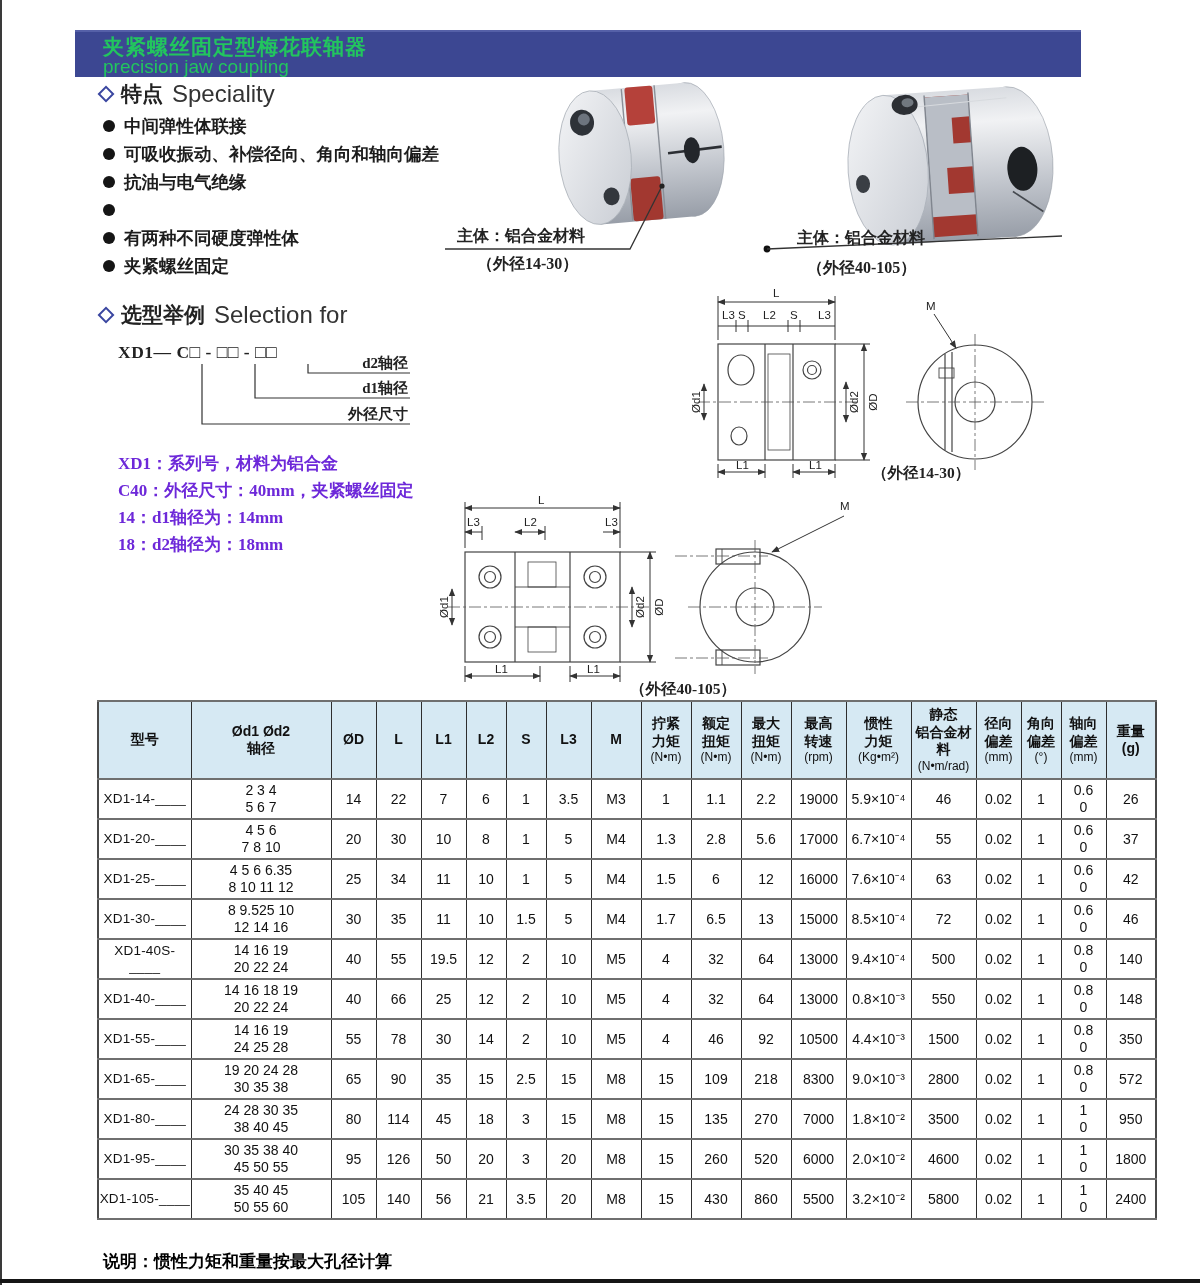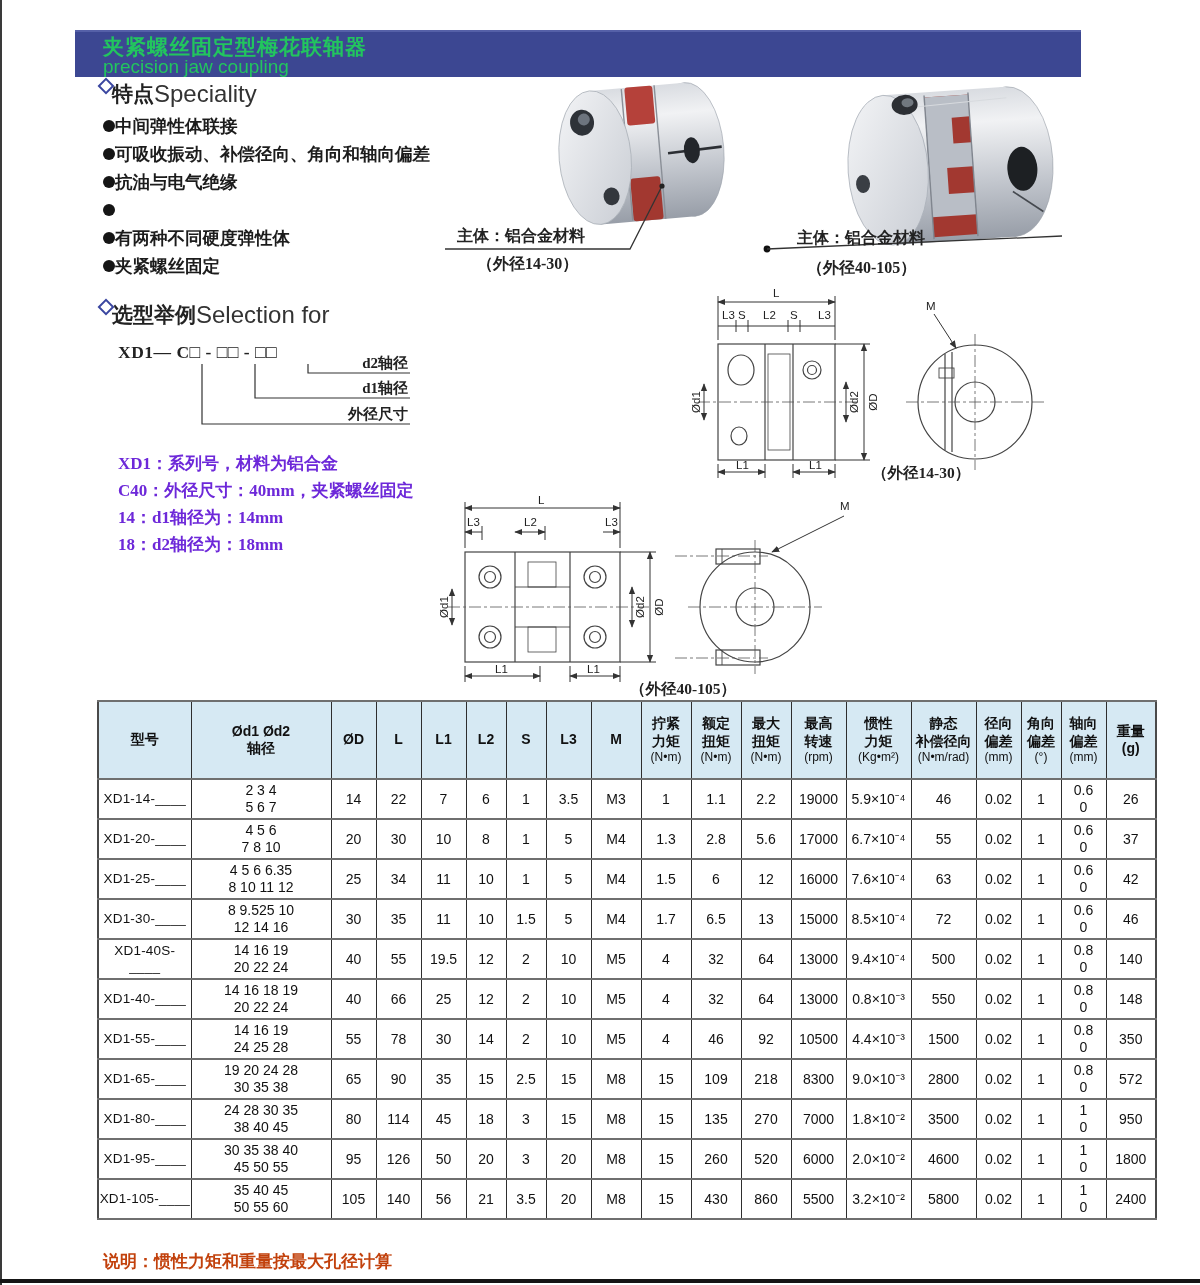--- a/index.html
+++ b/index.html
@@ -12,28 +12,28 @@
   .left-rule { position:absolute; left:0; top:0; width:2px; height:1285px; background:#3a3a3a; }
   .bottom-rule { position:absolute; left:0; top:1279px; width:1200px; height:4px; background:#151515; }
 
   
   .banner { position:absolute; left:75px; top:5px; width:1006px; height:47px;
     background:#3c4792; color:#22c55e; padding:3px 0 0 28px; border-top:2px solid #5560a8;margin-top:25px; }
   .banner .t1 { font-size:21px; font-weight:700; letter-spacing:1px; line-height:24px; }
   .banner .t2 { font-size:19px; line-height:15px; }
 
   
-  .sec-head { position:absolute; display:flex; align-items:flex-start; }
+  .sec-head { position:absolute; display:flex; align-items:center; gap:9px; }
   .diamond { width:12px; height:12px; border:2.5px solid #3a46a0; transform:rotate(45deg); background:#fff; }
   .sec-head .cn { font-size:21px; font-weight:700; color:#222; }
   .sec-head .en { font-size:24px; color:#333; }
 
   
   .spec-list { position:absolute; left:103px; top:112px; list-style:none; }
-  .spec-list li { display:flex; align-items:center; height:28px; }
+  .spec-list li { display:flex; align-items:center; gap:9px; height:28px; }
   .spec-list .dot { width:12px; height:12px; border-radius:50%; background:#151515; flex:0 0 auto; }
   .spec-list .txt { font-size:17.5px; font-weight:700; color:#1c1c1c; }
 
   
   .anno { position:absolute; font-family:"Liberation Serif", serif; font-weight:700; color:#222; }
   .anno.mat { font-size:16px; }
   .anno.size { font-size:16px; }
 
   
   .sel-notes { position:absolute; left:118px; top:450px; font-family:"Liberation Serif", serif;
@@ -54,21 +54,21 @@
   .spec-table th, .spec-table td {
     border:1px solid #2e2e2e; border-top:2px solid #6f6f6f; border-bottom:2px solid #6f6f6f;
     text-align:center; vertical-align:middle; padding:1px 0; }
   .spec-table { border:2px solid #4a4a4a; }
   .spec-table thead th { background:#d6e9f3; font-size:14px; font-weight:700; color:#111; height:78px; line-height:1.25; }
   .spec-table thead th .unit { font-size:12px; font-weight:400; }
   .spec-table tbody td { background:#fff; font-size:14px; height:40px; line-height:1.2; color:#111; }
   .spec-table tbody td.model-cell { font-size:13.5px; letter-spacing:0.2px; }
 
   .footnote { position:absolute; left:103px; top:1250px; font-family:"Liberation Serif", serif;
-    font-weight:700; font-size:17px; color:#c2410c; }
+    font-weight:700; font-size:17px; color:#000000; }
 </style>
 </head>
 <body>
 
 <div class="page">
   <div class="left-rule"></div>
   <div class="bottom-rule"></div>
 
   <div class="banner">
     <div class="t1">夹紧螺丝固定型梅花联轴器</div>
@@ -393,21 +393,21 @@
             <div>转速</div>
             <div class="unit">(rpm)</div>
           </th>
           <th>
             <div>惯性</div>
             <div>力矩</div>
             <div class="unit">(Kg•m²)</div>
           </th>
           <th>
             <div>静态</div>
-            <div>补偿径向</div>
+            <div>铝合金材料</div>
             <div class="unit">(N•m/rad)</div>
           </th>
           <th>
             <div>径向</div>
             <div>偏差</div>
             <div class="unit">(mm)</div>
           </th>
           <th>
             <div>角向</div>
             <div>偏差</div>

